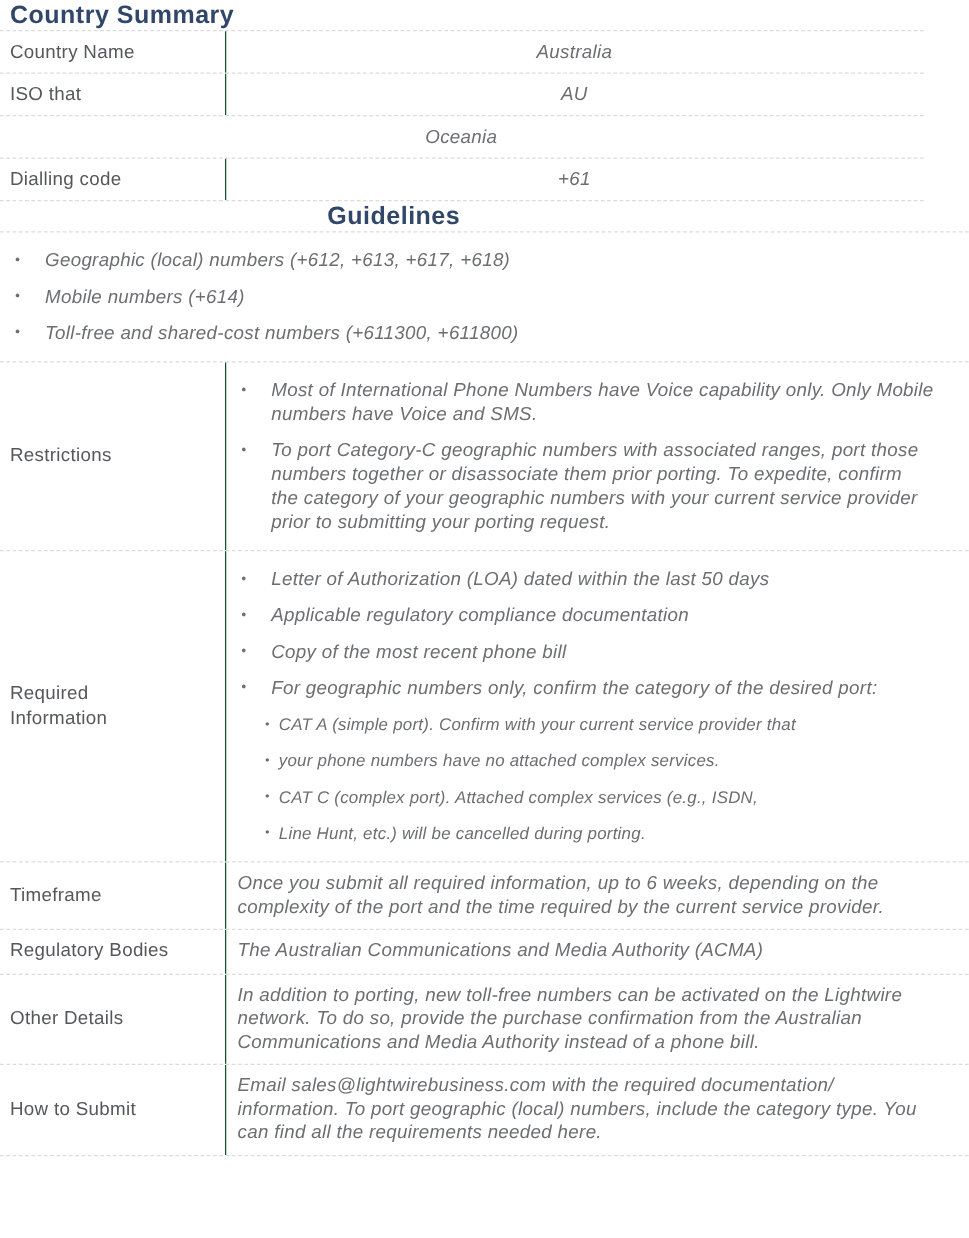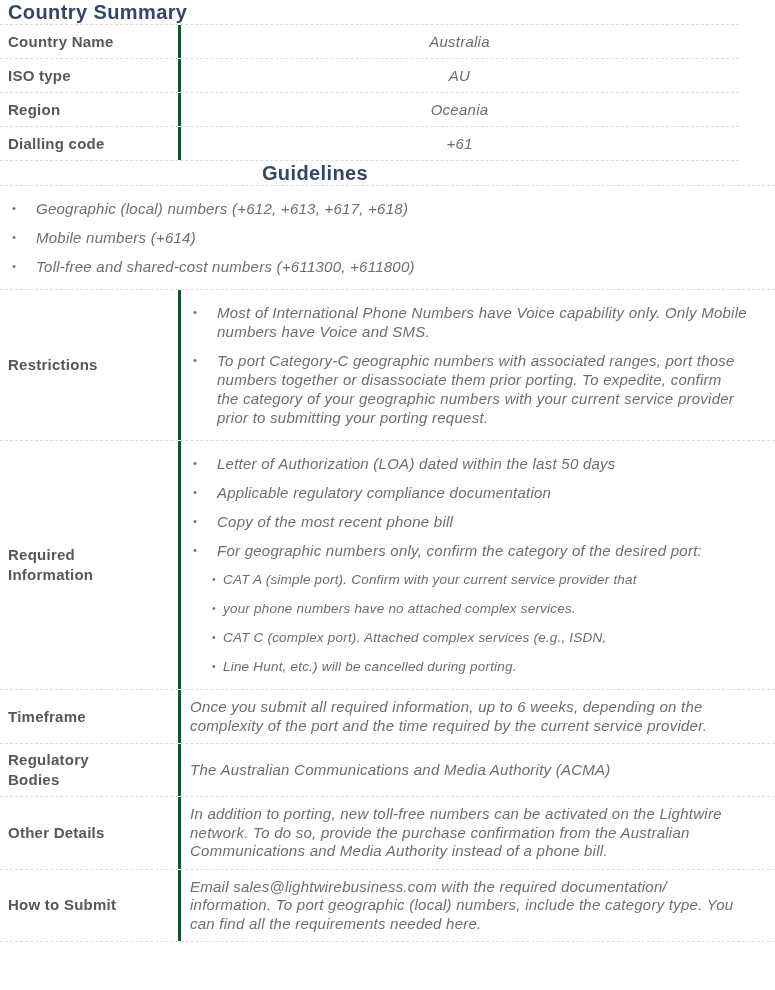--- a/index.html
+++ b/index.html
@@ -25,25 +25,25 @@
   .summary-heading { padding-top: 5px; padding-bottom: 7px; }
   .guidelines-heading { margin-top: 25px; padding-bottom: 8px; text-align: center; }
 
   .tbl { border-top: 1px dashed #dcdcdc; }
   .tbl .row { display: flex; border-bottom: 1px dashed #dcdcdc; }
 
   .cell.label {
     flex: 0 0 181px;
     box-sizing: border-box;
     padding: 6px 34px 6px 8px;
-    border-right: 3px solid #14532d;
+    border-right: 1px solid #14532d;
     display: flex;
     align-items: center;
     font-size: 15px;
-    font-weight: 700;
+    font-weight: 400;
     letter-spacing: 0.25px;
     line-height: 20px;
     color: #56575b;
   }
   .cell.value {
     flex: 1 1 auto;
     box-sizing: border-box;
     display: flex;
     flex-direction: column;
     justify-content: center;
@@ -77,26 +77,25 @@
 
   <h2 class="section-title summary-heading">Country Summary</h2>
 
   <div class="tbl summary-tbl">
   <div class="row">
     <div class="cell label">Country Name</div>
     <div class="cell value">Australia</div>
   </div>
 
   <div class="row">
-    <div class="cell label">ISO type</div>
+    <div class="cell label">ISO that</div>
     <div class="cell value">AU</div>
   </div>
 
   <div class="row">
-    <div class="cell label">Region</div>
     <div class="cell value">Oceania</div>
   </div>
 
   <div class="row">
     <div class="cell label">Dialling code</div>
     <div class="cell value">+61</div>
   </div>
 </div>
 
   <h2 class="section-title guidelines-heading">Guidelines</h2>

